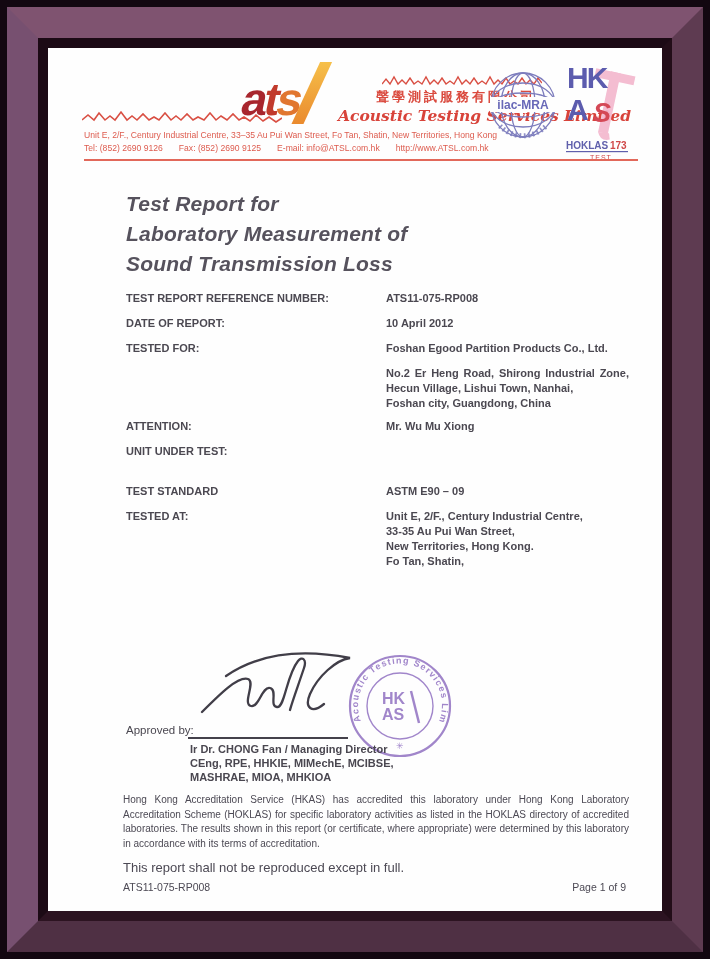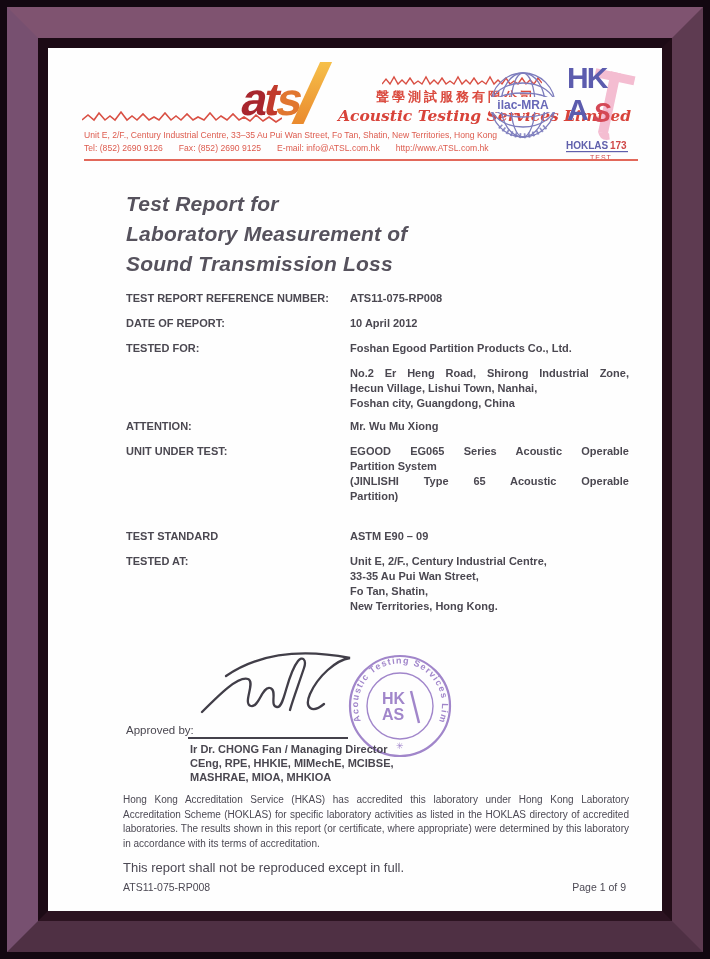--- a/index.html
+++ b/index.html
@@ -24,21 +24,21 @@
     color:#d8433a;font-family:"DejaVu Serif",serif;}
   .addr{position:absolute;color:#dd5b4e;font-size:8.6px;line-height:12px;white-space:nowrap;}
   .addr1{left:36px;top:81px;}
   .addr2{left:36px;top:94px;display:flex;gap:16px;}
   .red-rule{position:absolute;left:36px;top:111px;width:554px;height:2px;background:#e2685a;}
   
   .title{position:absolute;left:78px;top:141px;font-size:21px;font-weight:bold;line-height:30px;
     color:#56525d;letter-spacing:.2px;font-style:italic;}
   
   .fields{position:absolute;left:78px;top:243px;width:503px;color:#4b4851;font-size:11px;font-weight:bold;line-height:15px;}
-  .frow{display:flex;margin-bottom:10px;}
+  .frow{display:flex;margin-bottom:10px;gap:36px;}
   .flabel{flex:0 0 224px;}
   .fvalue{flex:1;}
   .just{text-align:justify;text-align-last:justify;}
   .addr-block{margin-top:10px;}
   .mb8{margin-bottom:8px;} .mb25{margin-bottom:25px;}
   
   .sig-svg{position:absolute;left:150px;top:598px;}
   .stamp-svg{position:absolute;left:297px;top:603px;opacity:.82;mix-blend-mode:multiply;}
   .sig-line{position:absolute;left:140px;top:689px;width:160px;border-bottom:2px solid #44414b;}
   .approved{position:absolute;left:78px;top:676px;font-size:11.5px;color:#4a4750;}
@@ -139,38 +139,32 @@
               <div>Foshan city, Guangdong, China</div>
             </div>
           </div>
         </div>
         <div class="frow">
           <div class="flabel">ATTENTION:</div>
           <div class="fvalue">Mr. Wu Mu Xiong</div>
         </div>
         <div class="frow mb25">
           <div class="flabel">UNIT UNDER TEST:</div>
-          <div class="fvalue">
-            <div class="just">EGOOD EG065 Series Acoustic Operable</div>
-            <div>Partition System</div>
-            <div class="just">(JINLISHI Type 65 Acoustic Operable</div>
-            <div>Partition)</div>
-          </div>
         </div>
         <div class="frow">
           <div class="flabel">TEST STANDARD</div>
           <div class="fvalue">ASTM E90 – 09</div>
         </div>
         <div class="frow">
           <div class="flabel">TESTED AT:</div>
           <div class="fvalue">
             <div>Unit E, 2/F., Century Industrial Centre,</div>
             <div>33-35 Au Pui Wan Street,</div>
+            <div>New Territories, Hong Kong.</div>
             <div>Fo Tan, Shatin,</div>
-            <div>New Territories, Hong Kong.</div>
           </div>
         </div>
       </div>
 
       <svg class="sig-svg" width="160" height="90" viewBox="0 0 160 90">
         <g fill="none" stroke="#413e48" stroke-width="2.3" stroke-linecap="round">
           <path d="M4 66 C22 48 40 30 50 33 C58 36 44 58 53 60 C61 62 64 40 72 42 C80 44 71 60 79 61 C87 62 88 30 100 15 C104 10 109 13 106 22 C100 40 94 56 92 64"></path>
           <path d="M28 30 C60 8 100 2 152 12 C138 14 120 30 112 48 C106 62 114 68 126 58"></path>
         </g>
       </svg>

